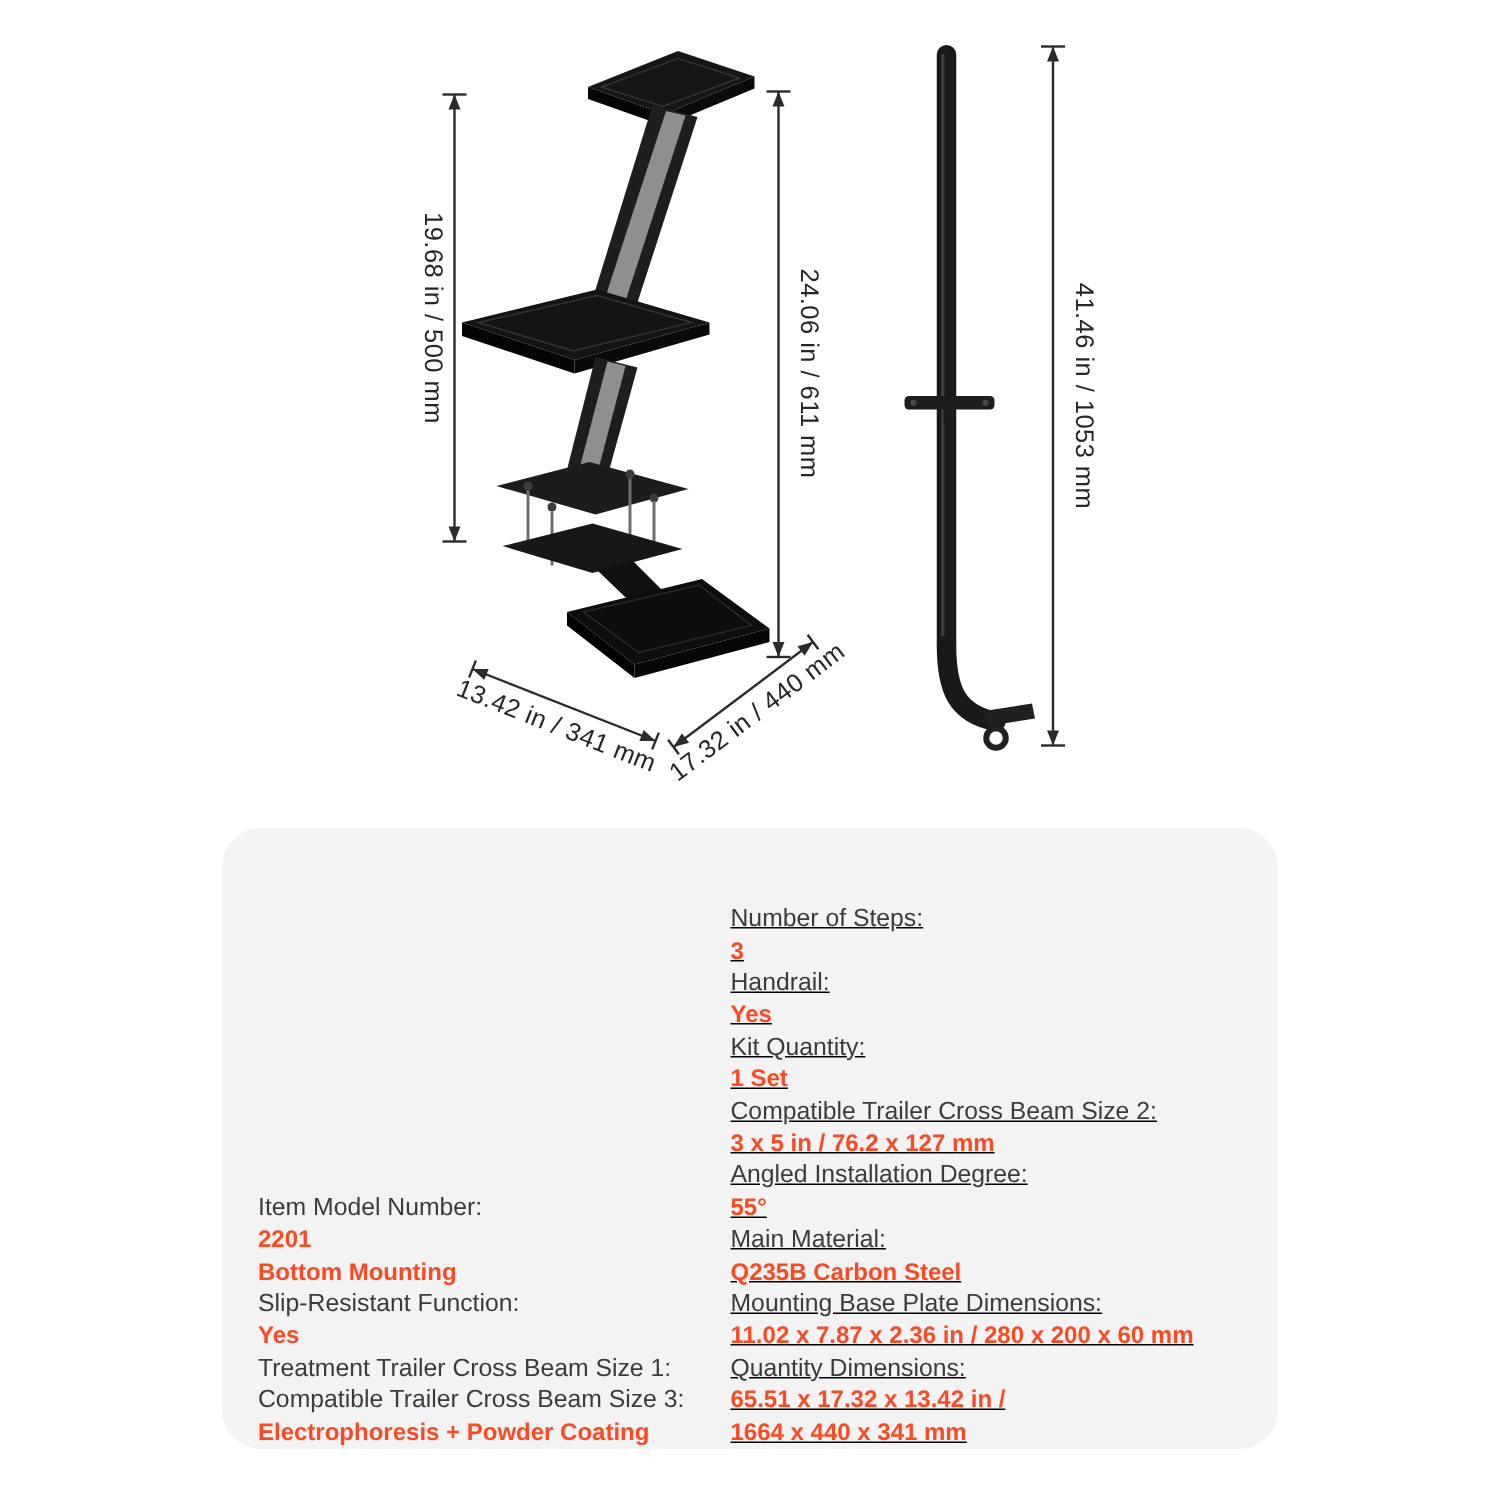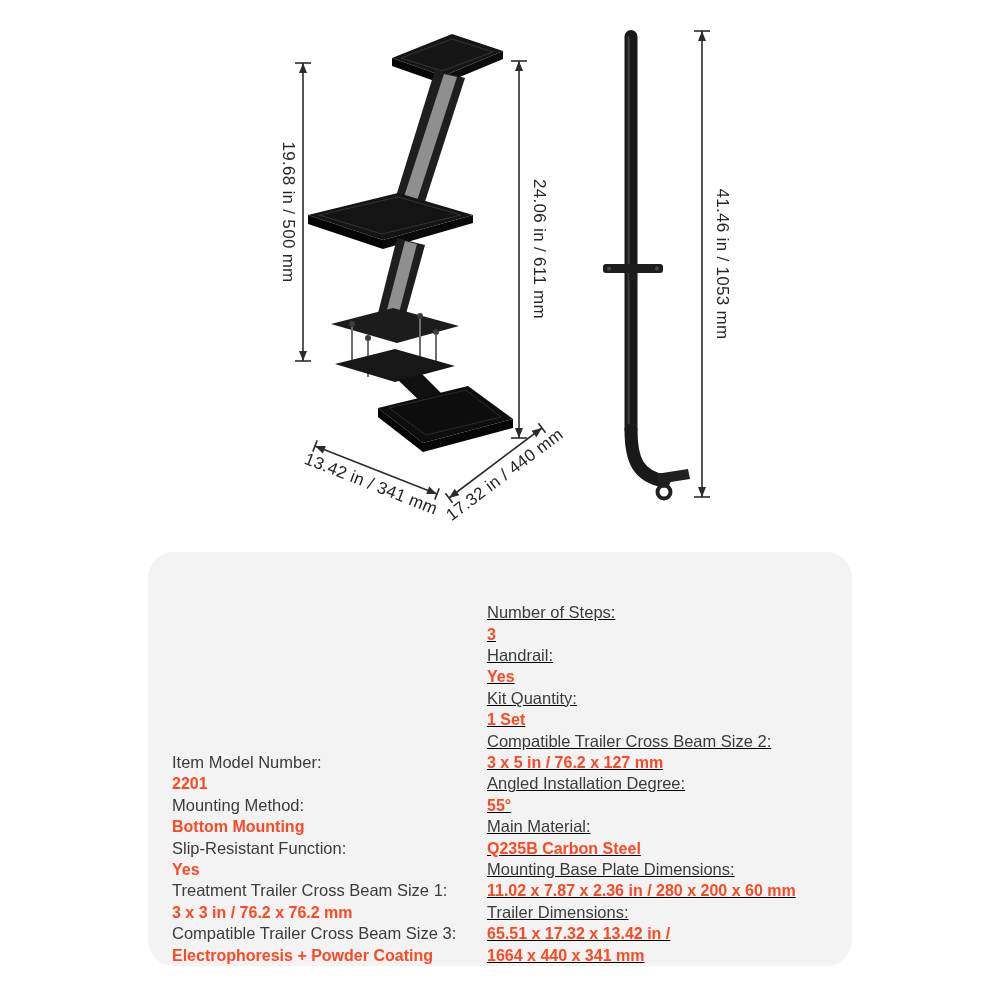--- a/index.html
+++ b/index.html
@@ -135,30 +135,28 @@
   </svg>
 
   <div class="spec-panel">
 
     <div class="spec-col left">
       <div class="spec-row">
         <div class="spec-label">Item Model Number:</div>
         <div class="spec-value">2201</div>
       </div>
       <div class="spec-row">
-        <div class="spec-label">Mounting Method:</div>
         <div class="spec-value">Bottom Mounting</div>
       </div>
       <div class="spec-row">
         <div class="spec-label">Slip-Resistant Function:</div>
         <div class="spec-value">Yes</div>
       </div>
       <div class="spec-row">
         <div class="spec-label">Treatment Trailer Cross Beam Size 1:</div>
-        <div class="spec-value">3 x 3 in / 76.2 x 76.2 mm</div>
       </div>
       <div class="spec-row">
         <div class="spec-label">Compatible Trailer Cross Beam Size 3:</div>
       </div>
       <div class="spec-row">
         <div class="spec-value">Electrophoresis + Powder Coating</div>
       </div>
     </div>
 
     <div class="spec-col right">
@@ -184,20 +182,20 @@
       </div>
       <div class="spec-row">
         <div class="spec-label">Main Material:</div>
         <div class="spec-value">Q235B Carbon Steel</div>
       </div>
       <div class="spec-row">
         <div class="spec-label">Mounting Base Plate Dimensions:</div>
         <div class="spec-value">11.02 x 7.87 x 2.36 in / 280 x 200 x 60 mm</div>
       </div>
       <div class="spec-row">
-        <div class="spec-label">Trailer Dimensions:</div>
+        <div class="spec-label">Quantity Dimensions:</div>
         <div class="spec-value">65.51 x 17.32 x 13.42 in /
 1664 x 440 x 341 mm</div>
       </div>
     </div>
 
   </div>
 </div>
 
 </body></html>

